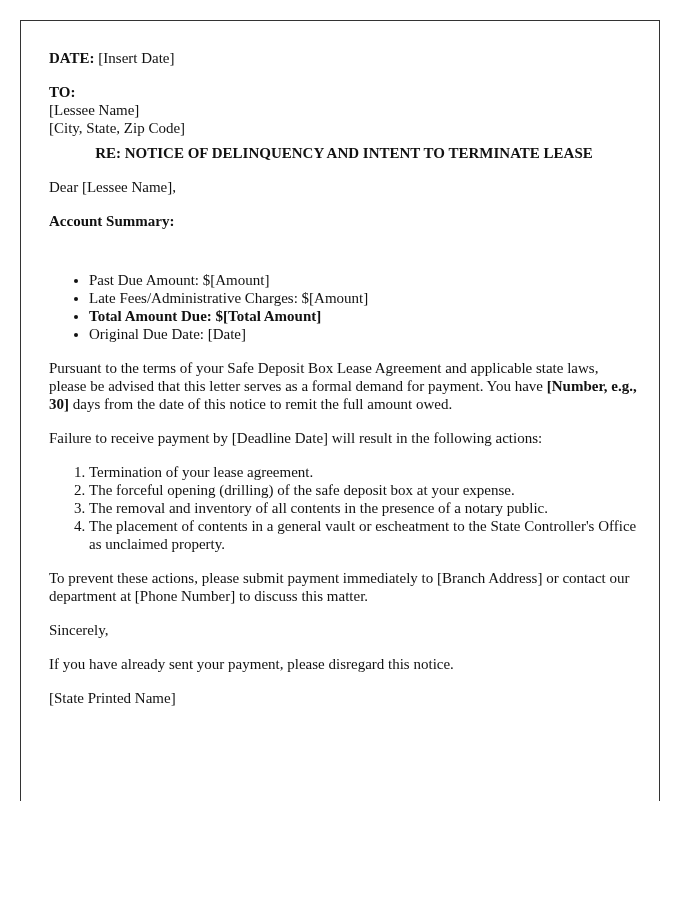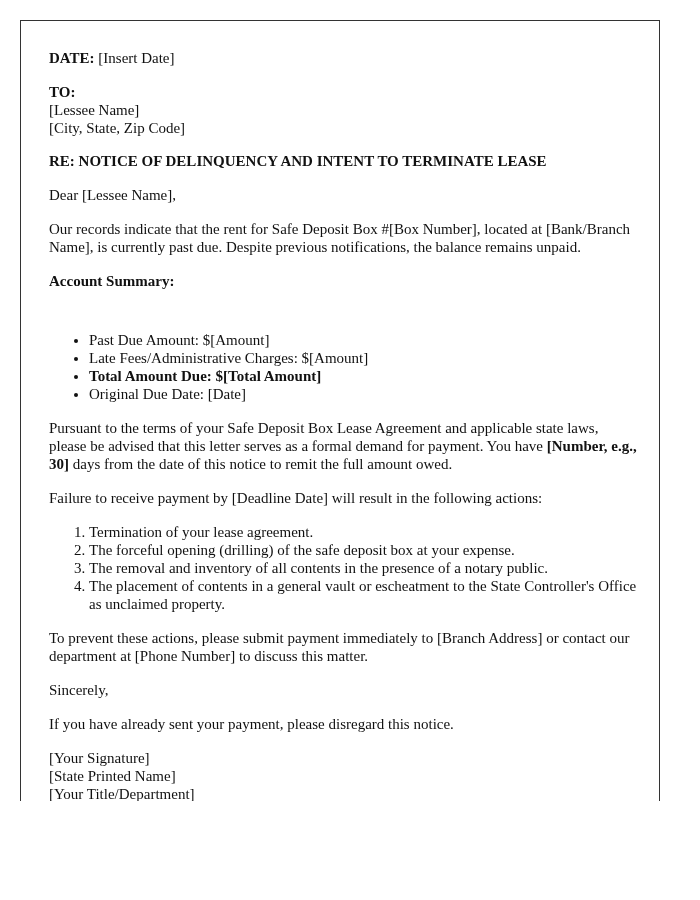--- a/index.html
+++ b/index.html
@@ -32,23 +32,23 @@
     .content {
       position: absolute;
       left: 28px;
       top: 28px;
       width: 590px;
     }
     p {
       margin: 0 0 16px 0;
     }
     b, strong { font-weight: bold; }
-    .to-block { margin-bottom: 15px; }
+    .to-block { margin-bottom: 7px; }
     .to-block div { display: block; }
-    .subject { font-weight: bold; margin-bottom: 16px; }
+    .subject { font-weight: bold; margin-bottom: 16px; text-align: center; }
     ul, ol {
       margin: 0 0 16px 0;
       padding-left: 40px;
     }
     ul { list-style-type: disc; margin-top: 41px; }
     ol { list-style-type: decimal; }
     li { margin: 0; }
     .sig-block div { display: block; }
   </style>
 </head>
@@ -62,21 +62,20 @@
     <div class="to-block">
       <div><b>TO:</b></div>
       <div>[Lessee Name]</div>
       <div>[City, State, Zip Code]</div>
     </div>
 
     <div class="subject">RE: NOTICE OF DELINQUENCY AND INTENT TO TERMINATE LEASE</div>
 
     <p>Dear [Lessee Name],</p>
 
-    <p>Our records indicate that the rent for Safe Deposit Box #[Box Number], located at [Bank/Branch Name], is currently past due. Despite previous notifications, the balance remains unpaid.</p>
 
     <p><b>Account Summary:</b></p>
 
     <ul>
       <li>Past Due Amount: $[Amount]</li>
       <li>Late Fees/Administrative Charges: $[Amount]</li>
       <li><b>Total Amount Due: $[Total Amount]</b></li>
       <li>Original Due Date: [Date]</li>
     </ul>
 
@@ -91,19 +90,17 @@
       <li>The placement of contents in a general vault or escheatment to the State Controller's Office as unclaimed property.</li>
     </ol>
 
     <p>To prevent these actions, please submit payment immediately to [Branch Address] or contact our department at [Phone Number] to discuss this matter.</p>
 
     <p>Sincerely,</p>
 
     <p>If you have already sent your payment, please disregard this notice.</p>
 
     <div class="sig-block">
-      <div>[Your Signature]</div>
       <div>[State Printed Name]</div>
-      <div>[Your Title/Department]</div>
     </div>
 
   </div>
 </div>
 
 </body></html>

